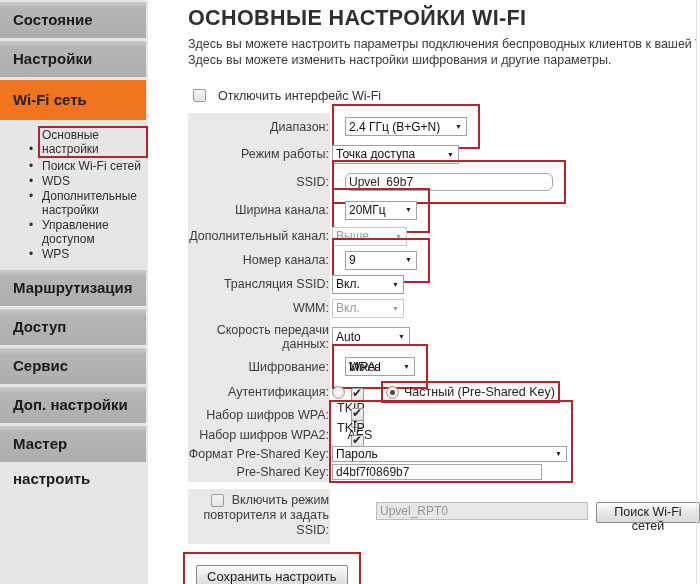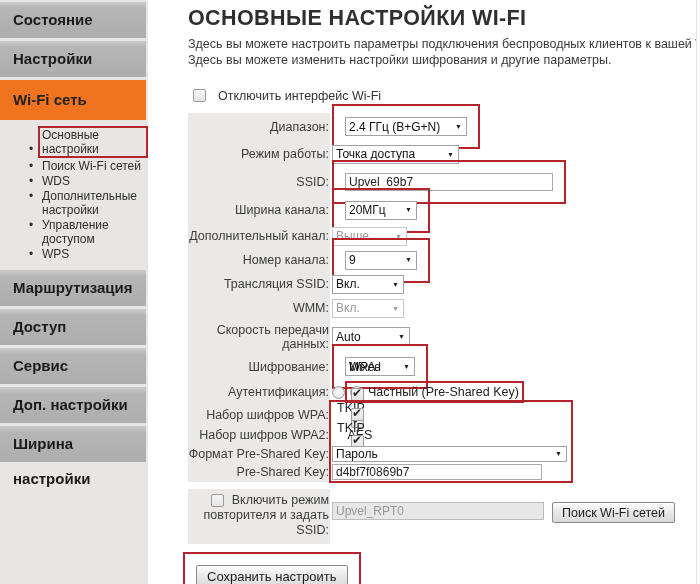--- a/index.html
+++ b/index.html
@@ -51,21 +51,21 @@
   .select.disabled { border-color:#c9c9c9; color:#9a9a9a; cursor:default; }
   .select.disabled .arrow { color:#9a9a9a; }
   .tinput { height:18px; background:#fff; border:1px solid #a9a9a9; font-size:12px;
     color:#222; padding:0 3px; font-family:"Liberation Sans",sans-serif; flex:none; }
   .tinput.disabled { background:#e7e7e7; color:#979797; border-color:#bdbdbd; }
   .btn { display:inline-block; background:linear-gradient(#fdfdfd,#e9e9e9 45%,#d9d9d9);
     border:1px solid #8a8a8a; border-radius:2px; color:#1d1d1d; cursor:pointer;
     font-family:"Liberation Sans",sans-serif; }
   .redwrap { display:inline-block; border:2px solid #b5232b; padding:11px; line-height:0;text-decoration:underline; }
   .redwrap-inline { display:inline-flex; align-items:center; border:2px solid #b5232b;
-    padding:2px 3px; }
+    padding:2px 3px;margin-left:36px; }
 
   .disable-row { position:absolute; left:45px; top:89px; display:flex;
     font-size:12.5px; color:#333; }
   .disable-row span.txt { margin-left:12px; }
 
   
   .form { position:absolute; left:40px; top:113px; width:512px;
     background:linear-gradient(90deg,#eae9e7 0,#eae9e7 142px,rgba(0,0,0,0) 142px); }
   .row { display:flex; align-items:center; }
   .lbl { width:142px; flex:none; display:flex; justify-content:flex-end;
@@ -112,21 +112,21 @@
       <div class="sub-item"><span class="bullet">•</span><span>WDS</span></div>
       <div class="sub-item"><span class="bullet">•</span><span>Дополнительные настройки</span></div>
       <div class="sub-item"><span class="bullet">•</span><span>Управление доступом</span></div>
       <div class="sub-item"><span class="bullet">•</span><span>WPS</span></div>
     </div>
 
     <div class="nav-header">Маршрутизация</div>
     <div class="nav-header">Доступ</div>
     <div class="nav-header">Сервис</div>
     <div class="nav-header">Доп. настройки</div>
-    <div class="nav-header">Ширина настройки</div>
+    <div class="nav-header">Мастер настроить</div>
   </div>
 
   <div class="main">
 
     <div class="page-title">ОСНОВНЫЕ НАСТРОЙКИ WI-FI</div>
 
     <div class="desc">
       <div>Здесь вы можете настроить параметры подключения беспроводных клиентов к вашей Wi-Fi сети.</div>
       <div>Здесь вы можете изменить настройки шифрования и другие параметры.</div>
     </div>
@@ -156,21 +156,21 @@
           <span class="select" style="width:127px">
             <span>Точка доступа</span>
             <span class="arrow">▼</span>
           </span>
         </div>
       </div>
 
       <div class="row h28">
         <div class="lbl">SSID:</div>
         <div class="ctrl">
-          <span class="redwrap"><input class="tinput" style="width: 208px;" value="Upvel_69b7"></span>
+          <span class="redwrap"><input class="tinput" style="width: 208px; border-radius: 6px;" value="Upvel_69b7"></span>
         </div>
       </div>
 
       <div class="row h28">
         <div class="lbl">Ширина канала:</div>
         <div class="ctrl">
           <span class="redwrap">
             <span class="select" style="width:72px">
               <span>20МГц</span>
               <span class="arrow">▼</span>
@@ -298,21 +298,21 @@
       </div>
 
       <div class="bigredbox"></div>
     </div>
 
     <div class="repeater">
       <div class="rep-lbl">
         <span class="checkbox"></span><span>Включить режим повторителя и задать SSID:</span>
       </div>
       <div class="rep-ctrl">
-        <input class="tinput disabled" style="width: 212px;" disabled="" value="Upvel_RPT0">
+        <input class="tinput disabled" style="width: 212px; margin-left: 44px;" disabled="" value="Upvel_RPT0">
         <button class="btn">Поиск Wi-Fi сетей</button>
       </div>
     </div>
 
     <div class="save-area">
       <span class="redwrap">
         <button class="btn">Сохранить настроить</button>
       </span>
     </div>
 

